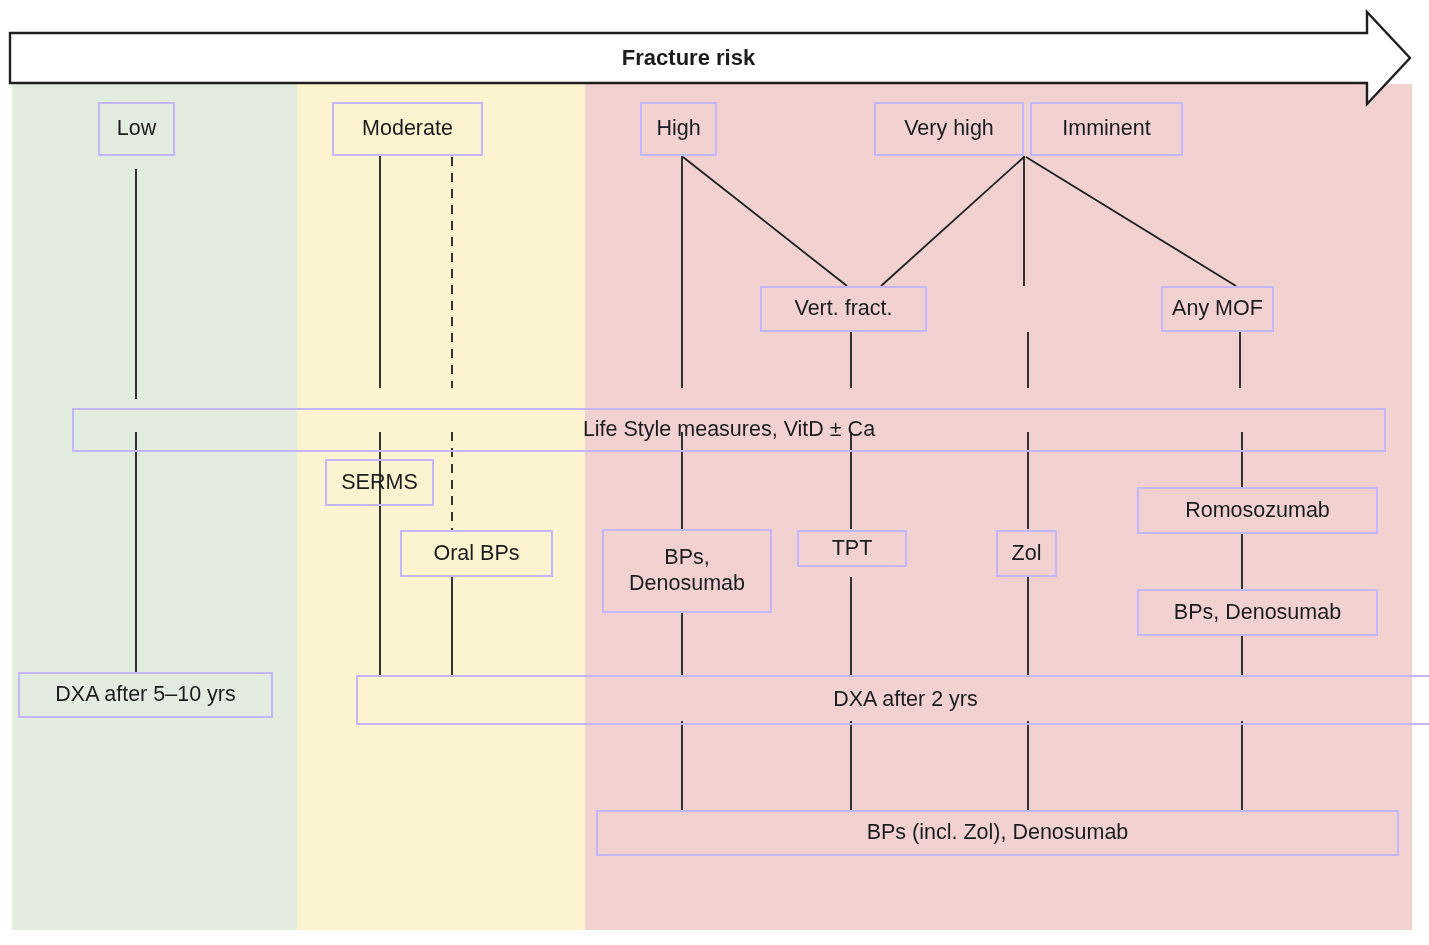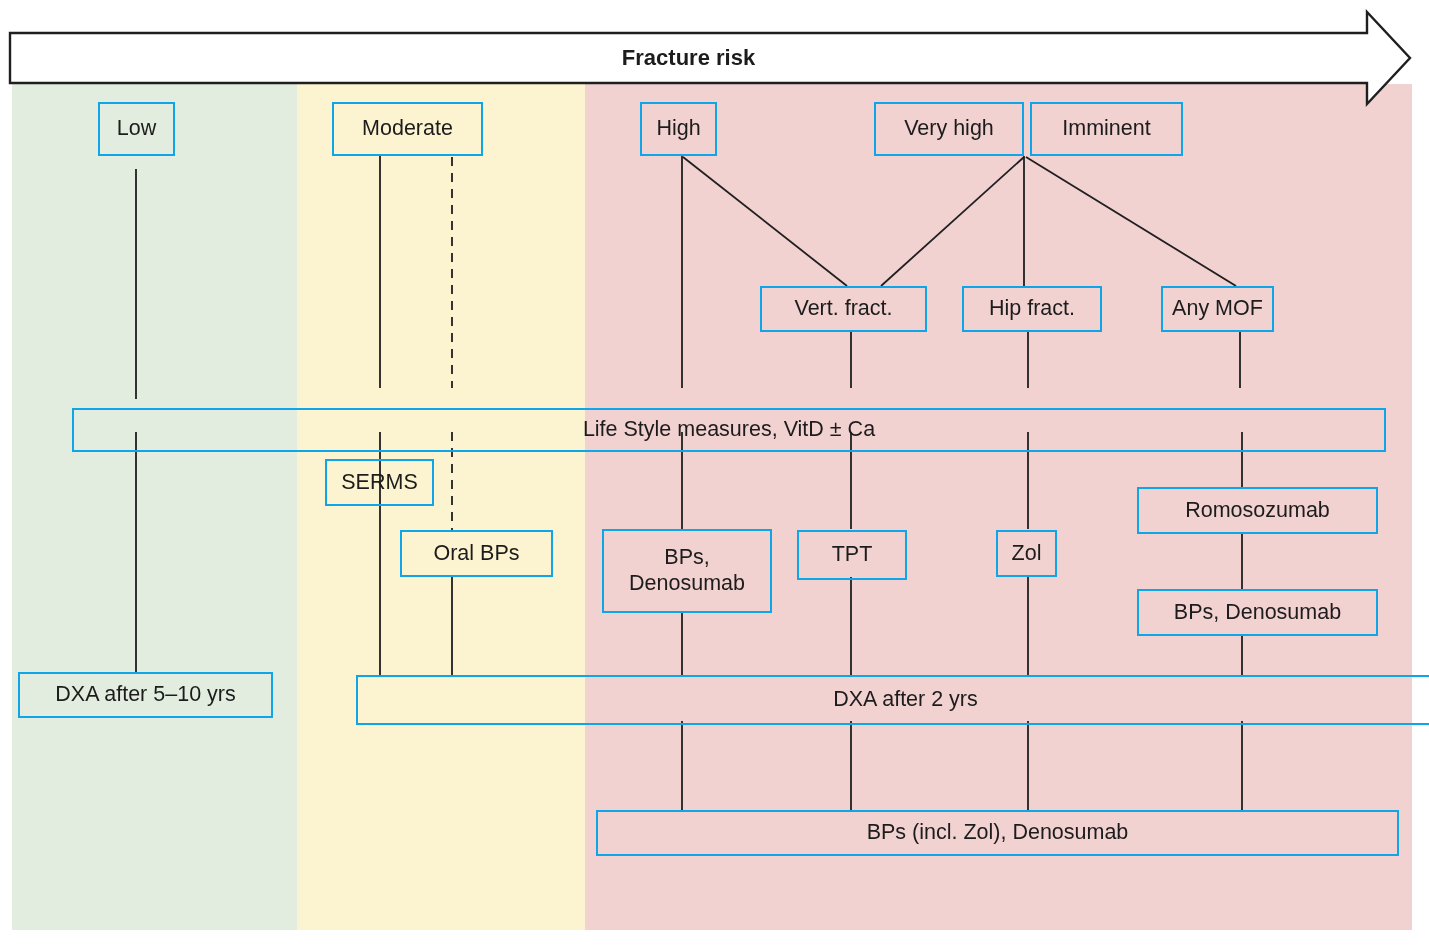--- a/index.html
+++ b/index.html
@@ -7,21 +7,21 @@
     position:relative;width:1429px;height:945px;background:#ffffff;overflow:hidden;
     font-family:"Liberation Sans","DejaVu Sans",sans-serif;color:#1c1c1c;
   }
   .band{position:absolute;}
   .wires{position:absolute;left:0;top:0;z-index:2;}
   .wires line{stroke:#1f1f1f;stroke-width:1.8;}
   .wires line.dashed{stroke-dasharray:9 7;}
   .wires polygon{fill:#ffffff;stroke:#1f1f1f;stroke-width:2.4;stroke-linejoin:miter;}
   .box{
     position:absolute;z-index:3;box-sizing:border-box;
-    border:2px solid #0ea5e9;background:transparent;
+    border:2px solid #c4b5fd;background:transparent;
     display:flex;flex-direction:column;align-items:center;justify-content:center;
     font-size:21.5px;line-height:1.2;text-align:center;white-space:nowrap;
   }
   .arrow-label{
     position:absolute;z-index:3;left:10px;top:33px;width:1357px;height:50px;
     display:flex;align-items:center;justify-content:center;
     font-size:22px;font-weight:bold;
   }
 </style>
 </head>
@@ -74,32 +74,31 @@
 
   <div class="arrow-label">Fracture risk</div>
 
   <div class="box" style="left:98px;top:102px;width:77px;height:54px;">Low</div>
   <div class="box" style="left:332px;top:102px;width:151px;height:54px;">Moderate</div>
   <div class="box" style="left:640px;top:102px;width:77px;height:54px;">High</div>
   <div class="box" style="left:874px;top:102px;width:150px;height:54px;">Very high</div>
   <div class="box" style="left:1022px;top:102px;width:153px;height:54px;margin-left:8px;">Imminent</div>
 
   <div class="box" style="left:760px;top:286px;width:167px;height:46px;">Vert. fract.</div>
-  <div class="box" style="left:962px;top:286px;width:140px;height:46px;">Hip fract.</div>
   <div class="box" style="left:1161px;top:286px;width:113px;height:46px;">Any MOF</div>
 
   <div class="box" style="left:72px;top:408px;width:1314px;height:44px;">Life Style measures, VitD ± Ca</div>
 
   <div class="box" style="left:325px;top:459px;width:109px;height:47px;">SERMS</div>
   <div class="box" style="left:400px;top:530px;width:153px;height:47px;">Oral BPs</div>
   <div class="box" style="left:602px;top:529px;width:170px;height:84px;">
     <div>BPs,</div>
     <div>Denosumab</div>
   </div>
-  <div class="box" style="left:797px;top:530px;width:110px;height:50px;">TPT</div>
+  <div class="box" style="left:797px;top:530px;width:110px;height:37px;">TPT</div>
   <div class="box" style="left:996px;top:530px;width:61px;height:47px;text-align:center;">Zol</div>
   <div class="box" style="left:1137px;top:487px;width:241px;height:47px;">Romosozumab</div>
   <div class="box" style="left:1137px;top:589px;width:241px;height:47px;">BPs, Denosumab</div>
 
   <div class="box" style="left:18px;top:672px;width:255px;height:46px;">DXA after 5–10 yrs</div>
   <div class="box" style="left:308px;top:675px;width:1099px;height:50px;margin-left:48px;">DXA after 2 yrs</div>
   <div class="box" style="left:596px;top:810px;width:803px;height:46px;">BPs (incl. Zol), Denosumab</div>
 
 </div>
 

